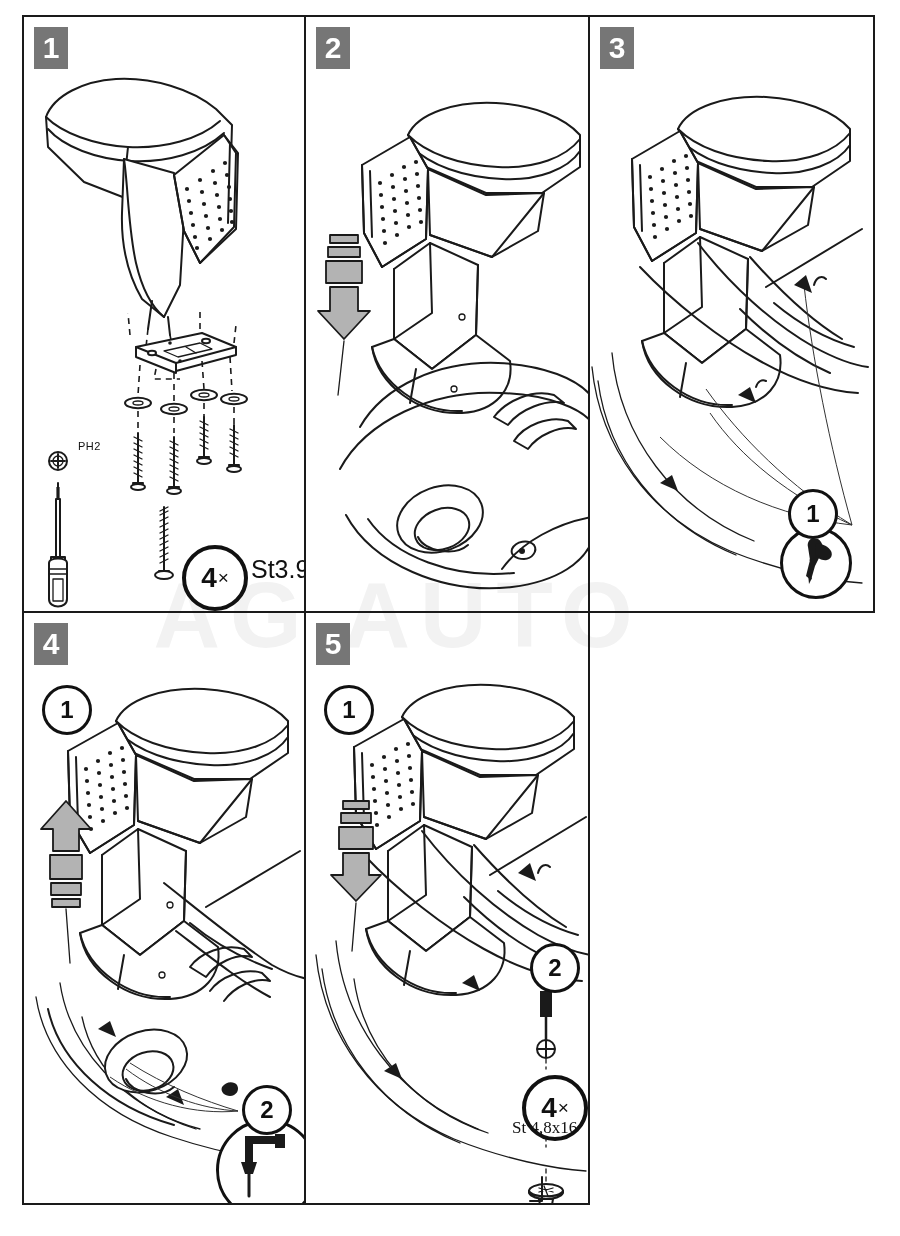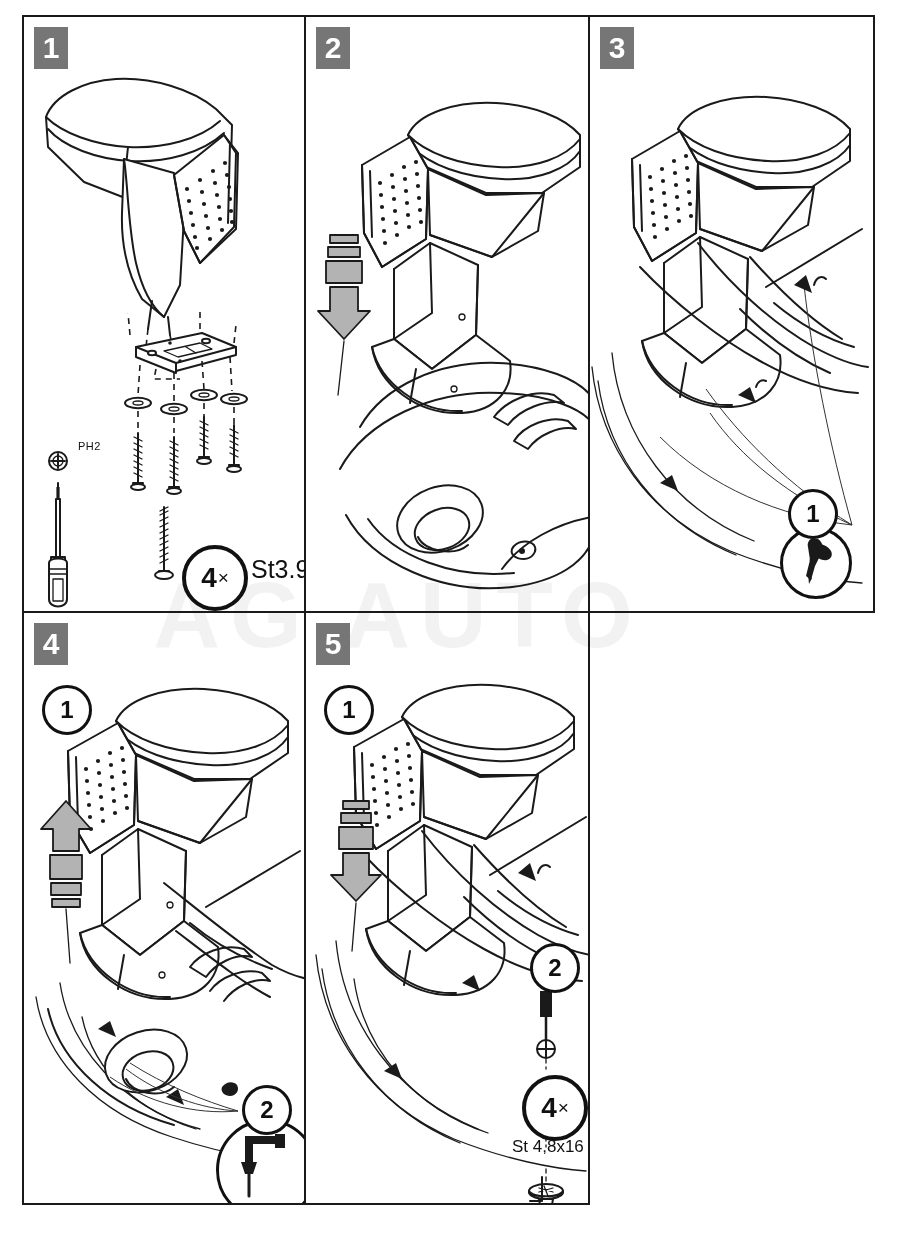--- a/index.html
+++ b/index.html
@@ -612,21 +612,21 @@
 
       <div class="ref-badge" style="left:18px;top:72px;">1</div>
 
       <div class="ref-badge" style="left:224px;top:330px;">2</div>
 
       <div class="qty-circle" style="left:216px;top:462px;">
         <span>4</span>
           <small>×</small>
       </div>
 
-      <div class="lbl lbl-spec-sm" style="left:206px;top:524px;">St 4,8x16</div>
+      <div class="lbl lbl-spec-sm" style="left:206px;top:505px;font-family:Liberation Serif, serif;">St 4,8x16</div>
     </div>
   </div>
 
   <svg style="position:absolute;left:490px;top:1175px;z-index:5;" width="90" height="34" viewBox="0 0 90 34">
     <path class="ln" d="M52 2 L52 26 L40 26"></path>
   </svg>
 
 </div>
 
 </body></html>

